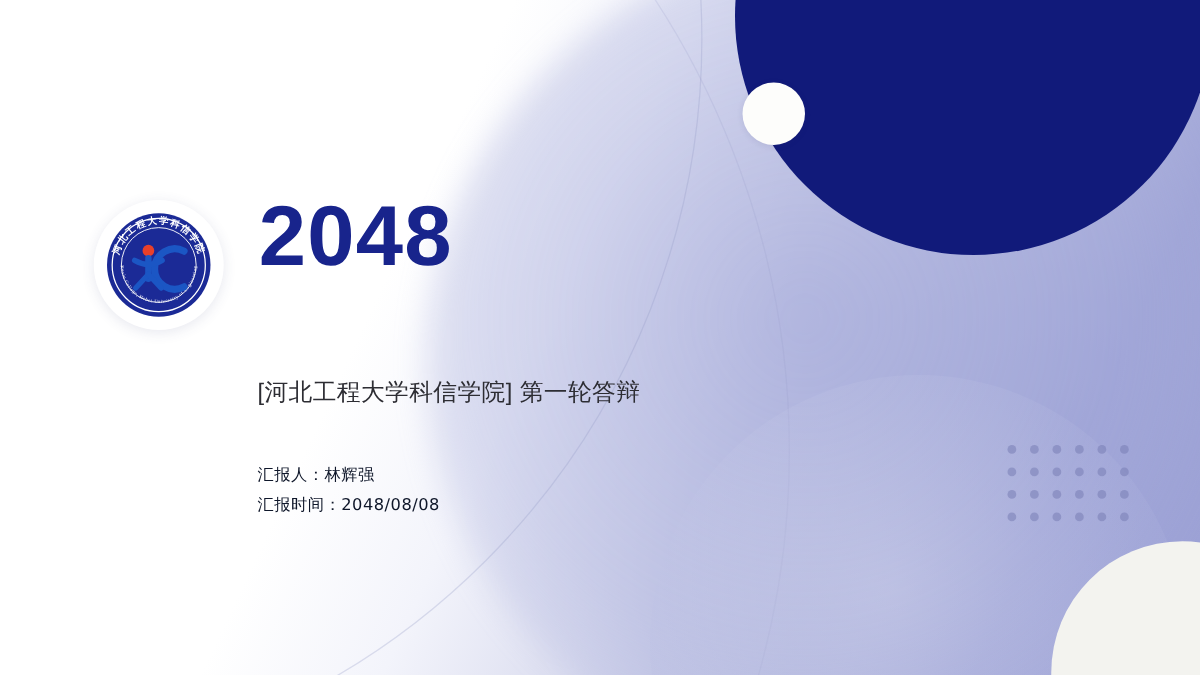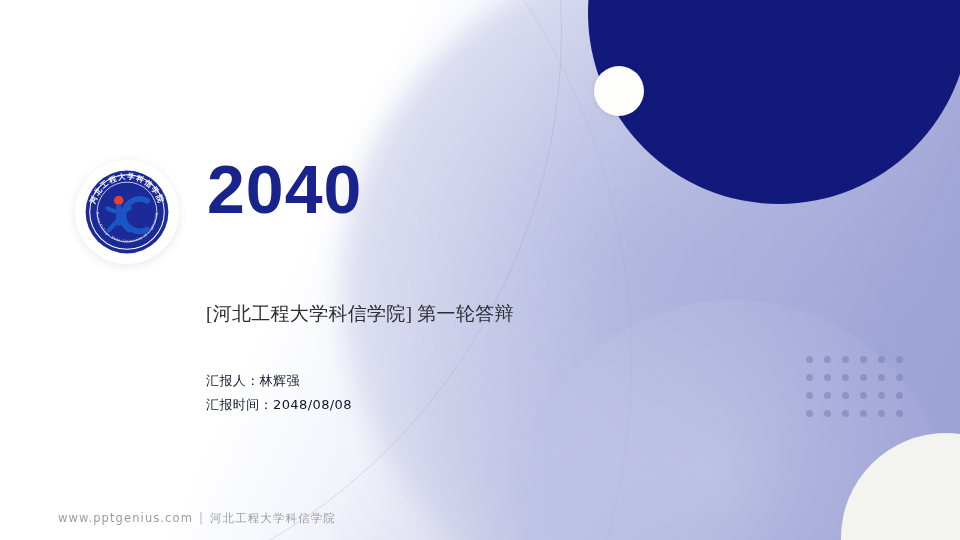--- a/index.html
+++ b/index.html
@@ -155,21 +155,21 @@
   }
   .main-title .accent { color: #1b2a96; }
 
   .subtitle {
     position: absolute;
     left: 206px; top: 301px;
     font-size: 19px;
     color: #2d2d33;
     letter-spacing: 0.3px;
     white-space: nowrap;
-    font-family: Liberation Serif, serif;
+    font-family: Liberation Sans, sans-serif;
   }
 
   .meta {
     position: absolute;
     left: 206px; top: 369px;
     font-size: 13px;
     line-height: 1.85;
     color: #0f172a;
     letter-spacing: 0.4px;
     font-family: "DejaVu Sans", "Liberation Sans", sans-serif;
@@ -250,25 +250,24 @@
 
       <path d="M 72,38 A 17.5,17.5 0 1 0 72,69" fill="none" stroke="#1b56c4" stroke-width="6.2" stroke-linecap="round"></path>
 
       <path d="M 41,44 L 41,62" stroke="#1b56c4" stroke-width="5.6" stroke-linecap="round"></path>
       <path d="M 29,46 Q 41,53 53,46" stroke="#1b56c4" stroke-width="4.6" fill="none" stroke-linecap="round"></path>
       <path d="M 41,58 L 30,70" stroke="#1b56c4" stroke-width="4.6" stroke-linecap="round"></path>
       <path d="M 41,58 L 52,70" stroke="#1b56c4" stroke-width="4.6" stroke-linecap="round"></path>
     </svg>
   </div>
 
-  <div class="year">2040</div>
+  <div class="year">2048</div>
 
 
   <div class="subtitle">[河北工程大学科信学院] 第一轮答辩</div>
 
   <div class="meta">
     <div>汇报人：林辉强</div>
     <div>汇报时间：2048/08/08</div>
   </div>
 
-  <div class="footer"><span>www.pptgenius.com</span><span class="sep">|</span><span>河北工程大学科信学院</span></div>
 
 </div>
 
 </body></html>

